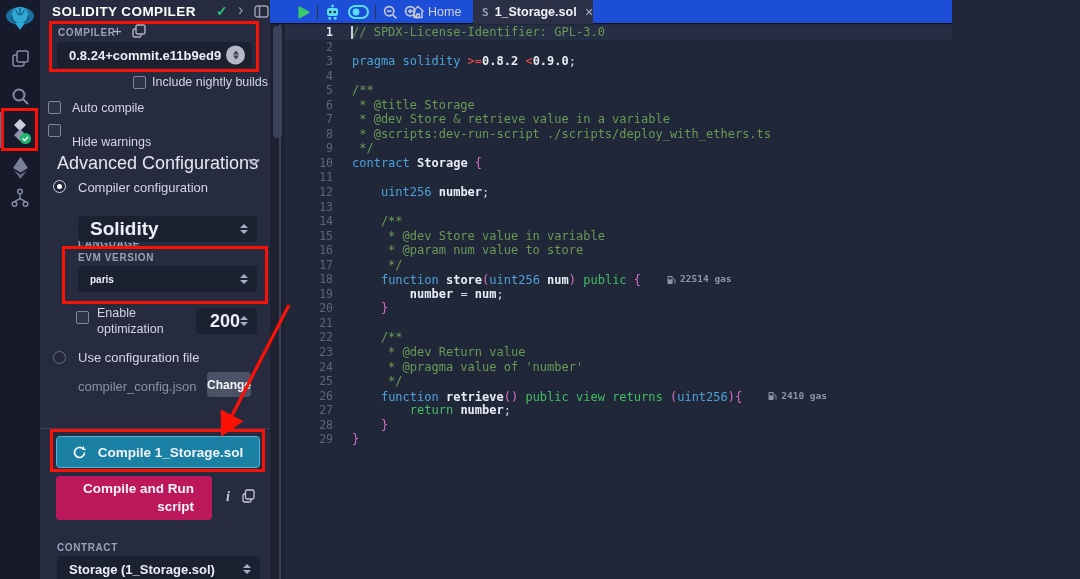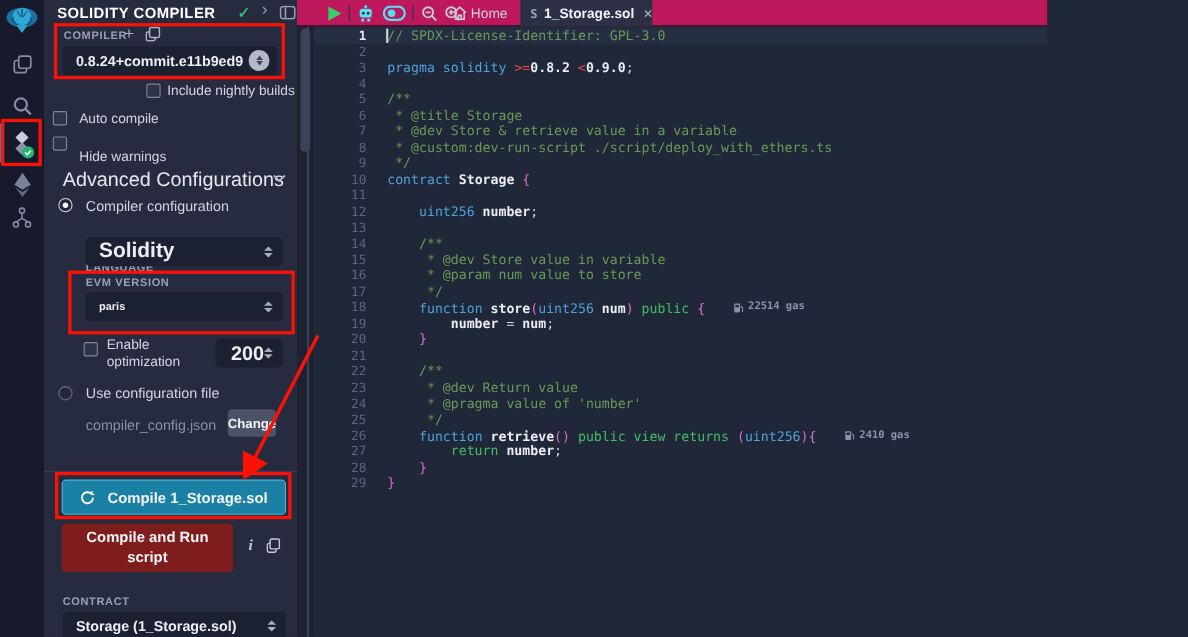--- a/index.html
+++ b/index.html
@@ -35,21 +35,21 @@
     font-size:13.5px; font-weight:700; color:#f2f4fa; }
   .divider-h { position:absolute; left:0; width:230px; height:1px; background:#3b4056; }
 
   
   .v-divider { position:absolute; left:270px; top:0; width:15px; height:579px; background:#1d2130; }
   .v-line { position:absolute; left:9px; top:24px; bottom:0; width:2px; background:#39405a; }
   .v-thumb { position:absolute; left:3px; top:26px; width:9px; height:112px; border-radius:4px; background:#3c4259; }
 
   
   .main { position:absolute; left:285px; right:0; top:0; bottom:0; background:#1f2739; }
-  .topbar { position:absolute; left:-15px; right:0; top:0; height:24px; background:#be185d; border-bottom:1px solid #0e101c;text-decoration:underline; }
+  .topbar { position:absolute; left:-15px; right:0; top:0; height:24px; background:#1d4ed8; border-bottom:1px solid #0e101c;text-decoration:underline; }
   .tb-ic { position:absolute; top:0; height:24px; display:flex; align-items:center; justify-content:center; }
   .tb-sep { position:absolute; top:5px; width:1px; height:14px; background:#2c3044; }
   .tab { position:absolute; left:203px; top:0; width:120px; height:24px; background:#2b3046; display:flex; align-items:center; }
   .tab-s { font-family:"DejaVu Sans Mono", monospace; font-weight:700; font-size:11px; color:#9aa3bb; margin:0 6px 0 9px; }
   .tab-txt { font-size:12.5px; font-weight:700; color:#f0f2f8; }
   .tab-x { margin-left:8px; font-size:11px; color:#aab0c2; }
   .home-txt { position:absolute; left:158px; top:0; height:24px; display:flex; align-items:center; font-size:12.5px; color:#ced2de; }
 
   
   .editor { position:absolute; left:0; right:0; top:25px; bottom:0; font-family:"DejaVu Sans Mono", monospace; }
@@ -206,21 +206,21 @@
 
     <div class="btn" style="left:16px;top:436px;width:204px;height:32px;background:#1a80a4;border:1px solid #56b1d4;gap:12px;">
       <span style="display:inline-flex;">
         <svg width="13" height="13" viewBox="0 0 13 13" fill="none" stroke="#fff" stroke-width="1.7">
           <path d="M11.5 6.5 a5 5 0 1 1 -1.6 -3.7"></path>
             <path d="M10.5 0.5 l-0.4 2.6 2.6 0.4" stroke-width="1.4"></path>
         </svg>
       </span>
       <span>Compile 1_Storage.sol</span>
     </div>
-    <div class="btn" style="left:16px;top:476px;width:156px;height:44px;background:#7f1d1d;padding:0 18px;line-height:18px;">Compile and Run script</div>
+    <div class="btn" style="left:16px;top:476px;width:156px;height:44px;background:#be185d;padding:0 18px;line-height:18px;text-align:right;">Compile and Run script</div>
     <span style="position:absolute;left:186px;top:489px;font-family:'Liberation Serif',serif;font-style:italic;font-weight:700;font-size:14px;color:#c6cad8;">i</span>
     <span style="position:absolute;left:202px;top:489px;">
       <svg width="13" height="14" viewBox="0 0 13 14" fill="none" stroke="#c6cad8" stroke-width="1.3">
         <rect x="3.5" y="1" width="8.5" height="9" rx="1.5"></rect>
         <path d="M9 10 v1.5 a1.5 1.5 0 0 1 -1.5 1.5 h-5 a1.5 1.5 0 0 1 -1.5 -1.5 v-5 a1.5 1.5 0 0 1 1.5 -1.5 h1.5"></path>
       </svg>
     </span>
 
     <div class="lbl-caps" style="left:17px;top:542px;">CONTRACT</div>
     <div class="sel" style="left:17px;top:556px;width:203px;height:26px;">
@@ -293,21 +293,21 @@
     </div>
     <div class="editor">
       <div>
           <div class="line active"><span class="ln">1</span><span class="code"><span class="tk-c">// SPDX-License-Identifier: GPL-3.0</span></span><span class="cursor"></span></div>
           <div class="line"><span class="ln">2</span><span class="code"></span></div>
           <div class="line"><span class="ln">3</span><span class="code"><span class="tk-k">pragma solidity </span><span class="tk-o">&gt;=</span><span class="tk-n">0.8.2</span><span class="tk-t"> </span><span class="tk-o">&lt;</span><span class="tk-n">0.9.0</span><span class="tk-t">;</span></span></div>
           <div class="line"><span class="ln">4</span><span class="code"></span></div>
           <div class="line"><span class="ln">5</span><span class="code"><span class="tk-c">/**</span></span></div>
           <div class="line"><span class="ln">6</span><span class="code"><span class="tk-c"> * @title Storage</span></span></div>
           <div class="line"><span class="ln">7</span><span class="code"><span class="tk-c"> * @dev Store &amp; retrieve value in a variable</span></span></div>
-          <div class="line"><span class="ln">8</span><span class="code"><span class="tk-c"> * @custom:dev-run-script ./script/deploy_with_ethers.ts</span></span></div>
+          <div class="line"><span class="ln">8</span><span class="code"><span class="tk-c"> * @scripts:dev-run-script ./scripts/deploy_with_ethers.ts</span></span></div>
           <div class="line"><span class="ln">9</span><span class="code"><span class="tk-c"> */</span></span></div>
           <div class="line"><span class="ln">10</span><span class="code"><span class="tk-k">contract </span><span class="tk-i">Storage </span><span class="tk-p">{</span></span></div>
           <div class="line"><span class="ln">11</span><span class="code"></span></div>
           <div class="line"><span class="ln">12</span><span class="code"><span class="tk-t">    </span><span class="tk-k">uint256</span><span class="tk-i"> number</span><span class="tk-t">;</span></span></div>
           <div class="line"><span class="ln">13</span><span class="code"></span></div>
           <div class="line"><span class="ln">14</span><span class="code"><span class="tk-c">    /**</span></span></div>
           <div class="line"><span class="ln">15</span><span class="code"><span class="tk-c">     * @dev Store value in variable</span></span></div>
           <div class="line"><span class="ln">16</span><span class="code"><span class="tk-c">     * @param num value to store</span></span></div>
           <div class="line"><span class="ln">17</span><span class="code"><span class="tk-c">     */</span></span></div>
           <div class="line"><span class="ln">18</span><span class="code"><span class="tk-t">    </span><span class="tk-k">function </span><span class="tk-i">store</span><span class="tk-p">(</span><span class="tk-k">uint256</span><span class="tk-i"> num</span><span class="tk-p">)</span><span class="tk-t"> </span><span class="tk-g">public</span><span class="tk-t"> </span><span class="tk-p">{</span><span class="gas"><svg width="9" height="10" viewBox="0 0 9 10">

